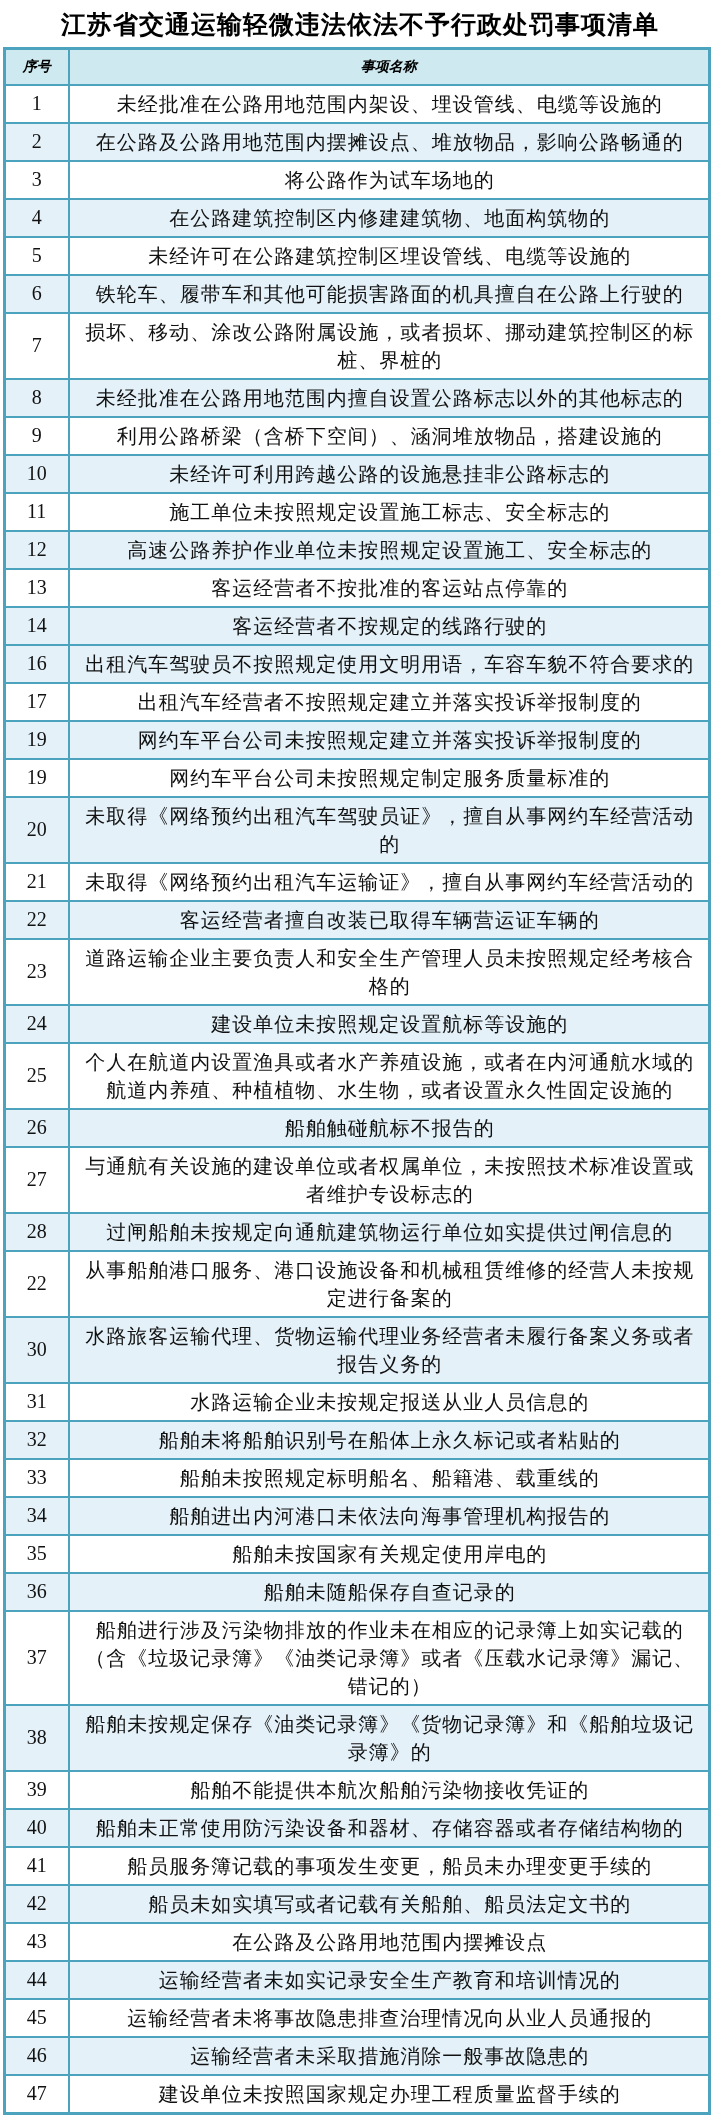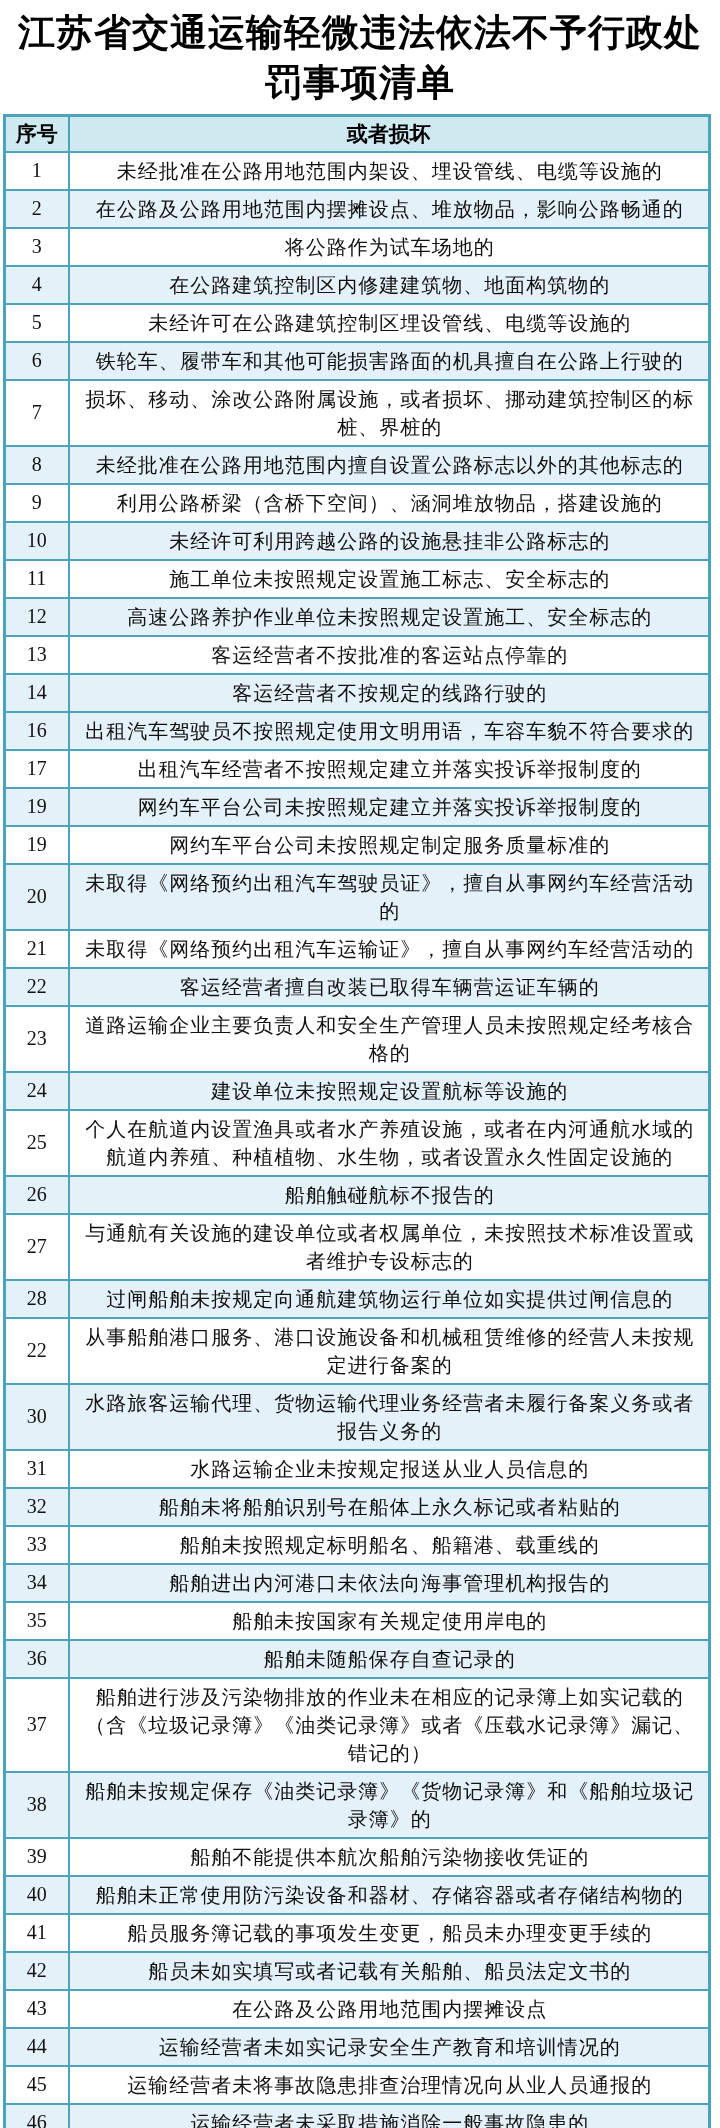--- a/index.html
+++ b/index.html
@@ -20,21 +20,21 @@
     font-family: "Liberation Serif", "DejaVu Serif", serif;
     color: var(--text);
   }
   .page {
     width: 720px;
     padding: 6px 0 8px 0;
   }
   .page-title {
     margin: 2px 0 6px 0;
     text-align: center;
-    font-size: 37px;
+    font-size: 25px;
     font-weight: bold;
     letter-spacing: 1px;
     color: #000000;
     font-family: "Liberation Serif", "DejaVu Serif", serif;
   }
   table.items {
     border-collapse: collapse;
     table-layout: fixed;
     width: 708px;
     margin-left: 3px;
@@ -48,24 +48,25 @@
   th.col-no, td.cell-no {
     width: 64px;
     text-align: center;
   }
   th.col-name, td.cell-name {
     text-align: center;
   }
   thead th {
     background: var(--header_bg);
     height: 36px;
-    font-size: 21px;
+    font-size: 14px;
     font-weight: bold;
     font-family: "Liberation Sans", "DejaVu Sans", sans-serif;
     color: #000;
+    font-style: italic;
   }
   th.col-name { text-align: center; }
   td.cell-no {
     font-size: 20px;
     font-family: "Liberation Serif", "DejaVu Serif", serif;
   }
   td.cell-name {
     padding: 4px 8px 4px 10px;
     font-size: 20px;
     line-height: 28px;
@@ -78,21 +79,21 @@
 </head>
 <body>
 
 <div class="page">
   <h1 class="page-title">江苏省交通运输轻微违法依法不予行政处罚事项清单</h1>
 
   <table class="items">
     <thead>
       <tr>
         <th class="col-no">序号</th>
-        <th class="col-name">或者损坏</th>
+        <th class="col-name">事项名称</th>
       </tr>
     </thead>
     <tbody>
         <tr class="row">
           <td class="cell-no">1</td>
           <td class="cell-name">未经批准在公路用地范围内架设、埋设管线、电缆等设施的</td>
         </tr>
         <tr class="row alt">
           <td class="cell-no">2</td>
           <td class="cell-name">在公路及公路用地范围内摆摊设点、堆放物品，影响公路畅通的</td>

